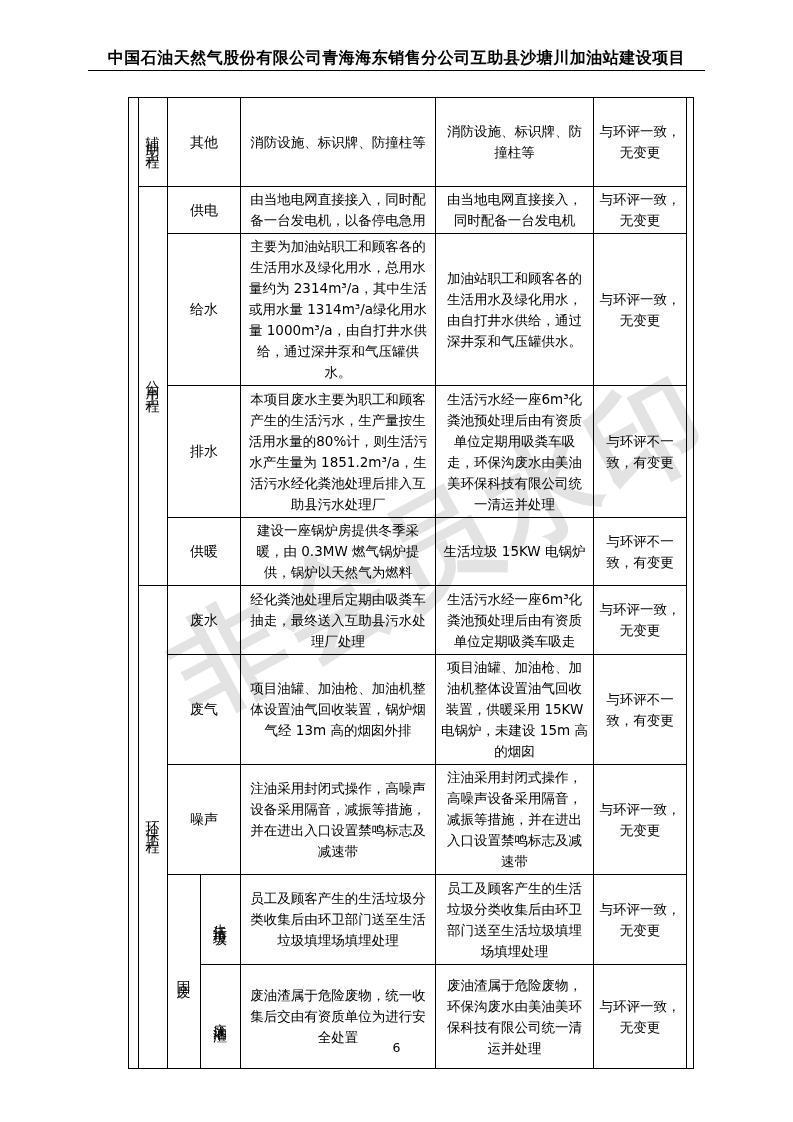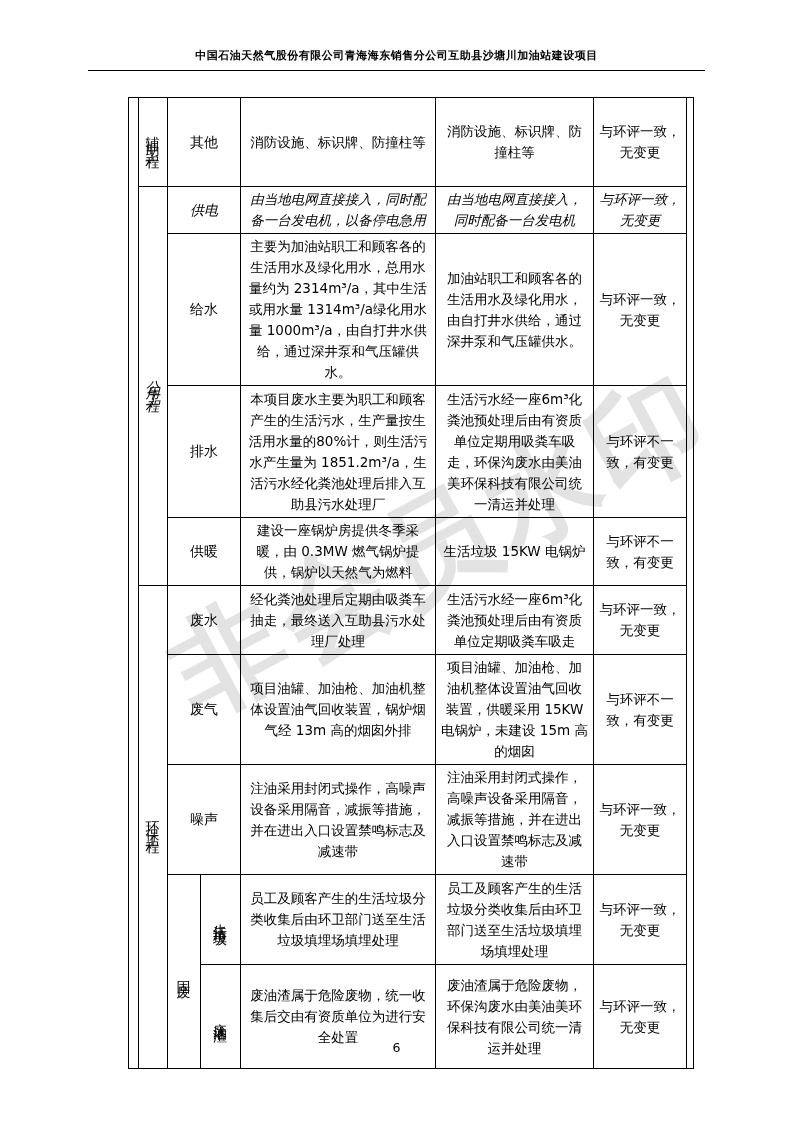--- a/index.html
+++ b/index.html
@@ -7,21 +7,21 @@
     position:relative;
     width:793px;height:1122px;
     background:#fff;
     margin:0 auto;
     font-family:"DejaVu Sans","Liberation Sans",sans-serif;
     color:#000;
     overflow:hidden;
   }
   .doc-header{
     position:absolute;top:48px;left:0;width:100%;
-    text-align:center;font-size:11px;font-weight:600;letter-spacing:0.5px;
+    text-align:center;font-size:16px;font-weight:600;letter-spacing:0.5px;
   }
   .header-rule{
     position:absolute;top:70px;left:88px;width:617px;
     border-top:1.5px solid #000;height:0;
   }
   .watermark{
     position:absolute;left:140px;top:370px;width:600px;height:350px;
     display:flex;align-items:center;justify-content:center;
     font-size:112px;font-weight:700;color:rgba(192,192,192,0.45);
     transform:rotate(-28deg);letter-spacing:6px;white-space:nowrap;
@@ -33,21 +33,21 @@
     z-index:1;background:transparent;
     font-size:13.5px;
   }
   table.cmp td{
     border:1px solid #000;
     text-align:center;vertical-align:middle;
     padding:2px 5px;line-height:21px;
     overflow:hidden;
   }
   td.strip{padding:0;}
-  .r1{height:89px;} .r2{height:43px;font-style:italic;} .r3{height:131px;} .r4{height:132px;}
+  .r1{height:89px;} .r2{height:43px;} .r3{height:131px;} .r4{height:132px;}
   .r5{height:64px;} .r6{height:69px;} .r7{height:106px;} .r8{height:110px;}
   .r9{height:90px;} .r10{height:104px;margin-top:14px;}
   .vtext{
     writing-mode:vertical-rl;text-orientation:upright;
     letter-spacing:7px;line-height:1;display:inline-block;
     font-size:14px;
   }
   .vtext.tight{letter-spacing:3px;}
   td.item{font-size:14px;}
   .page-number{

